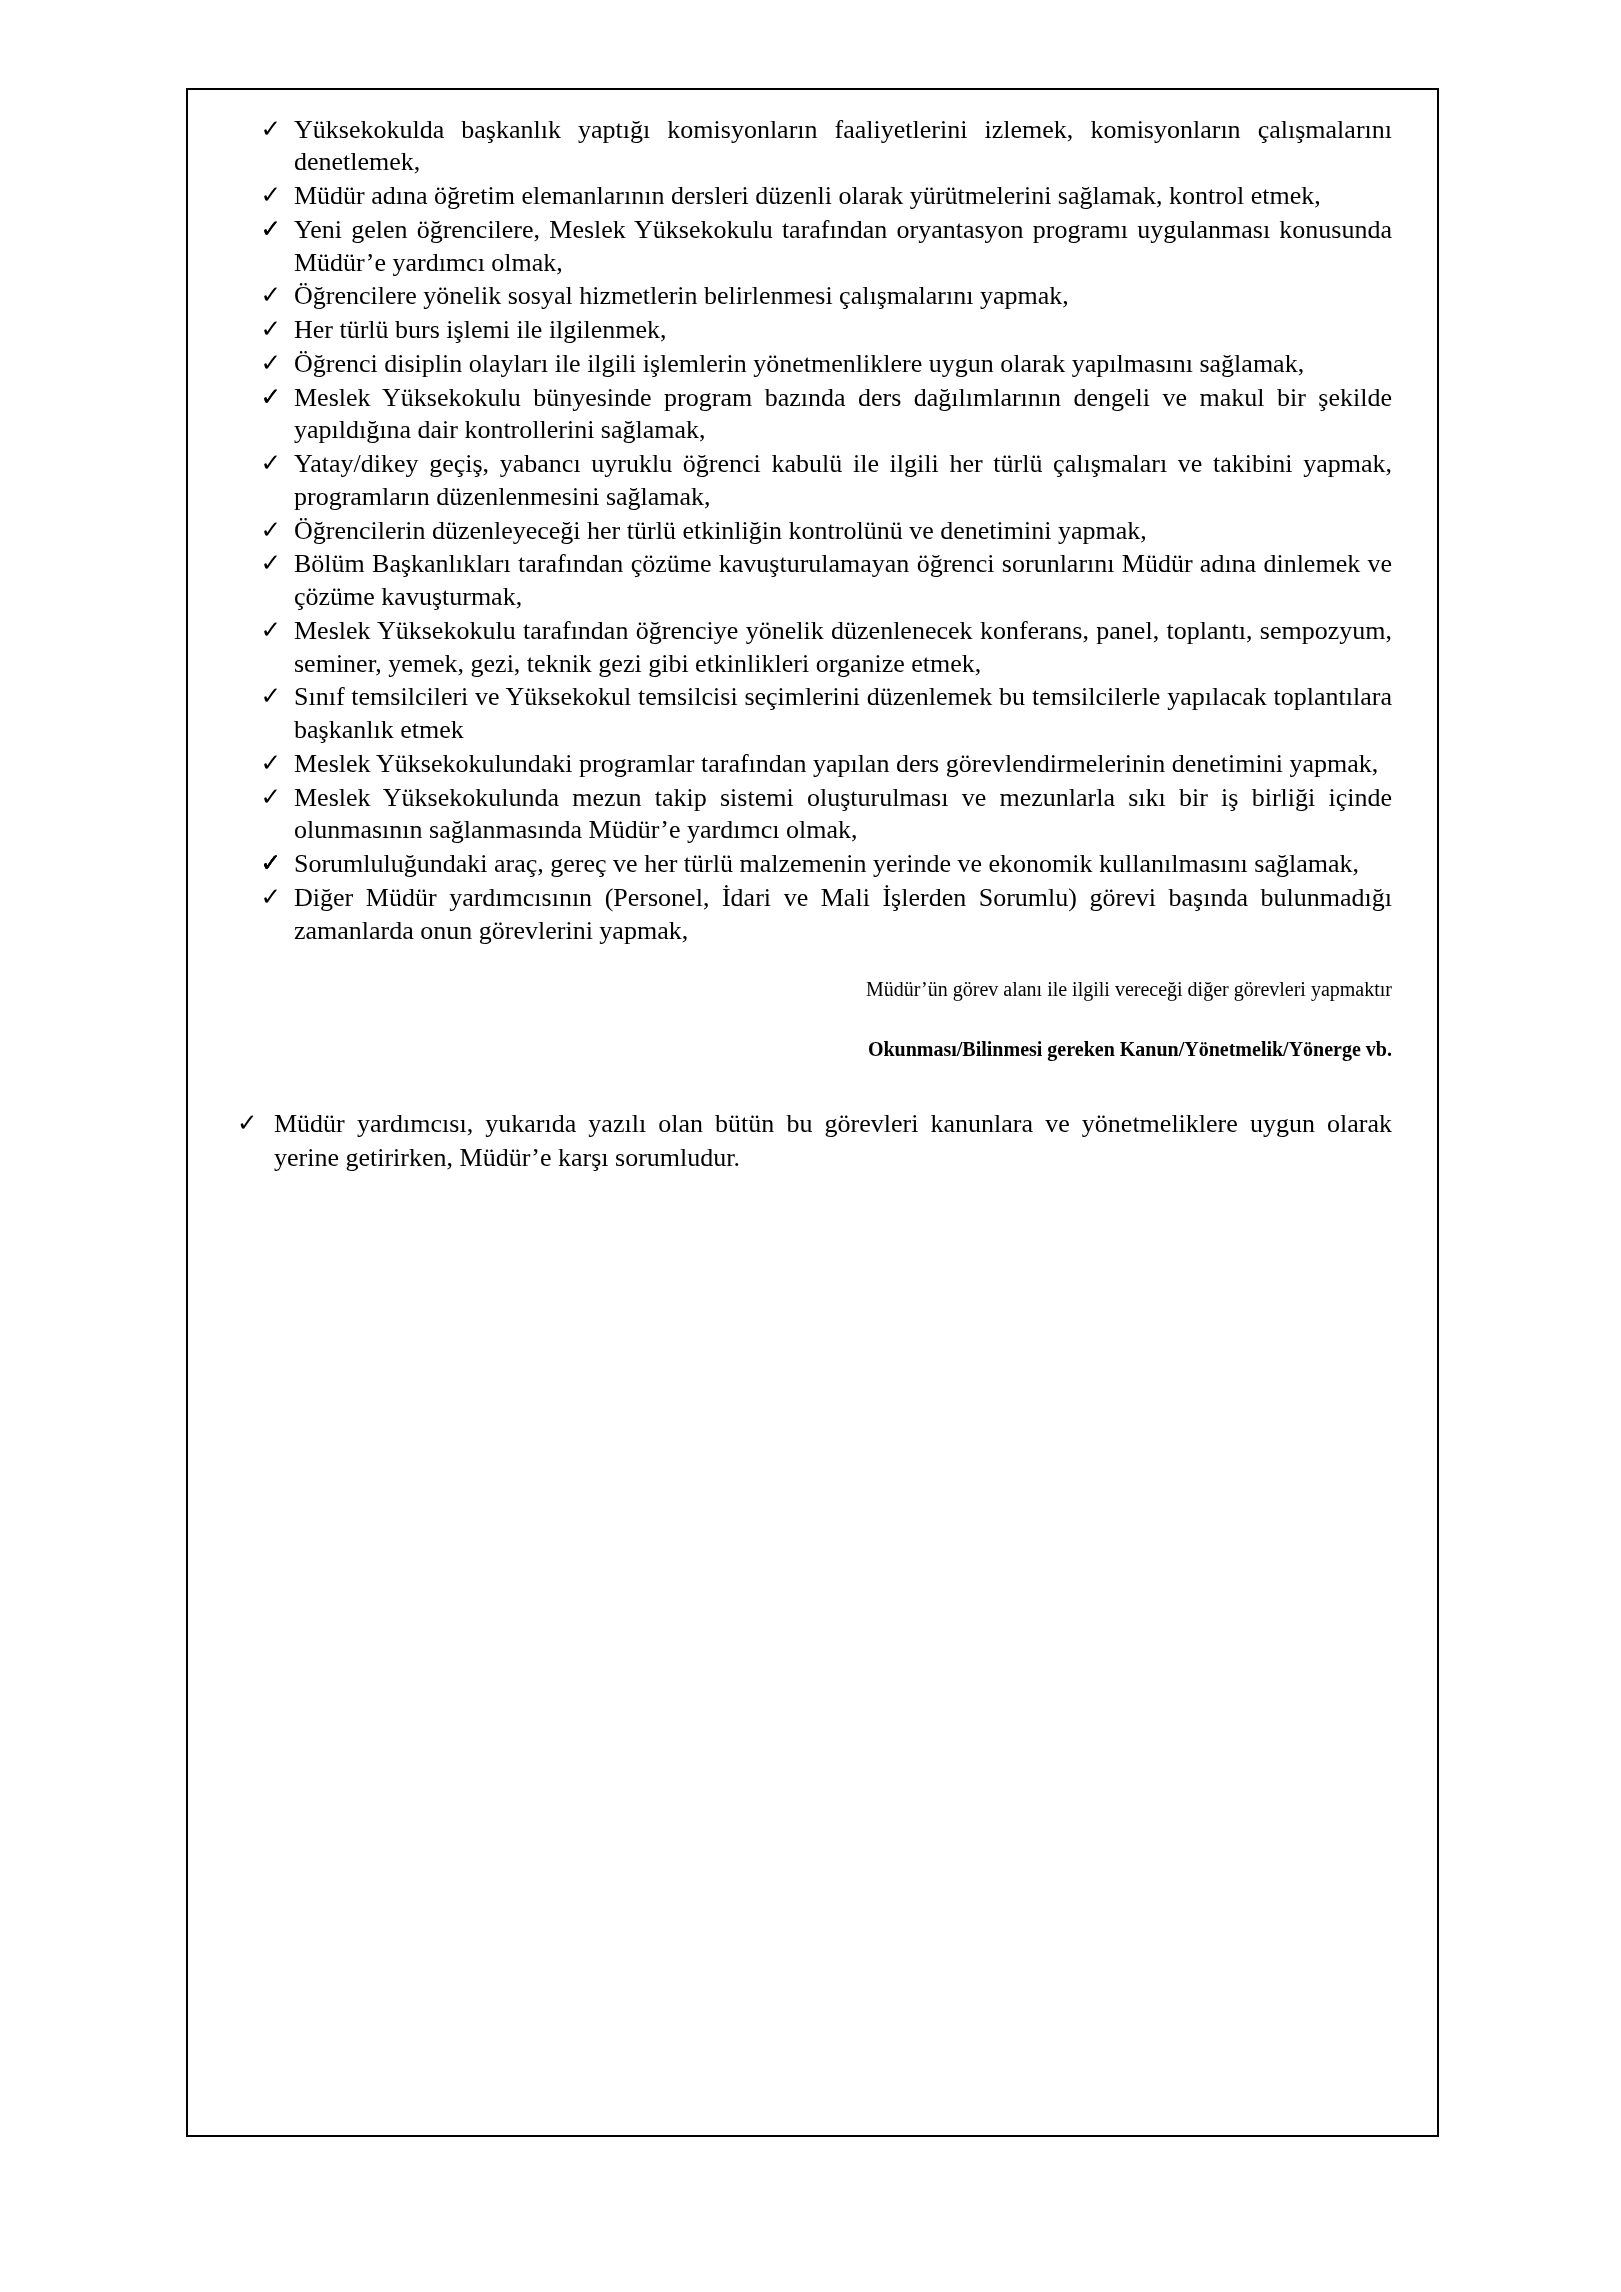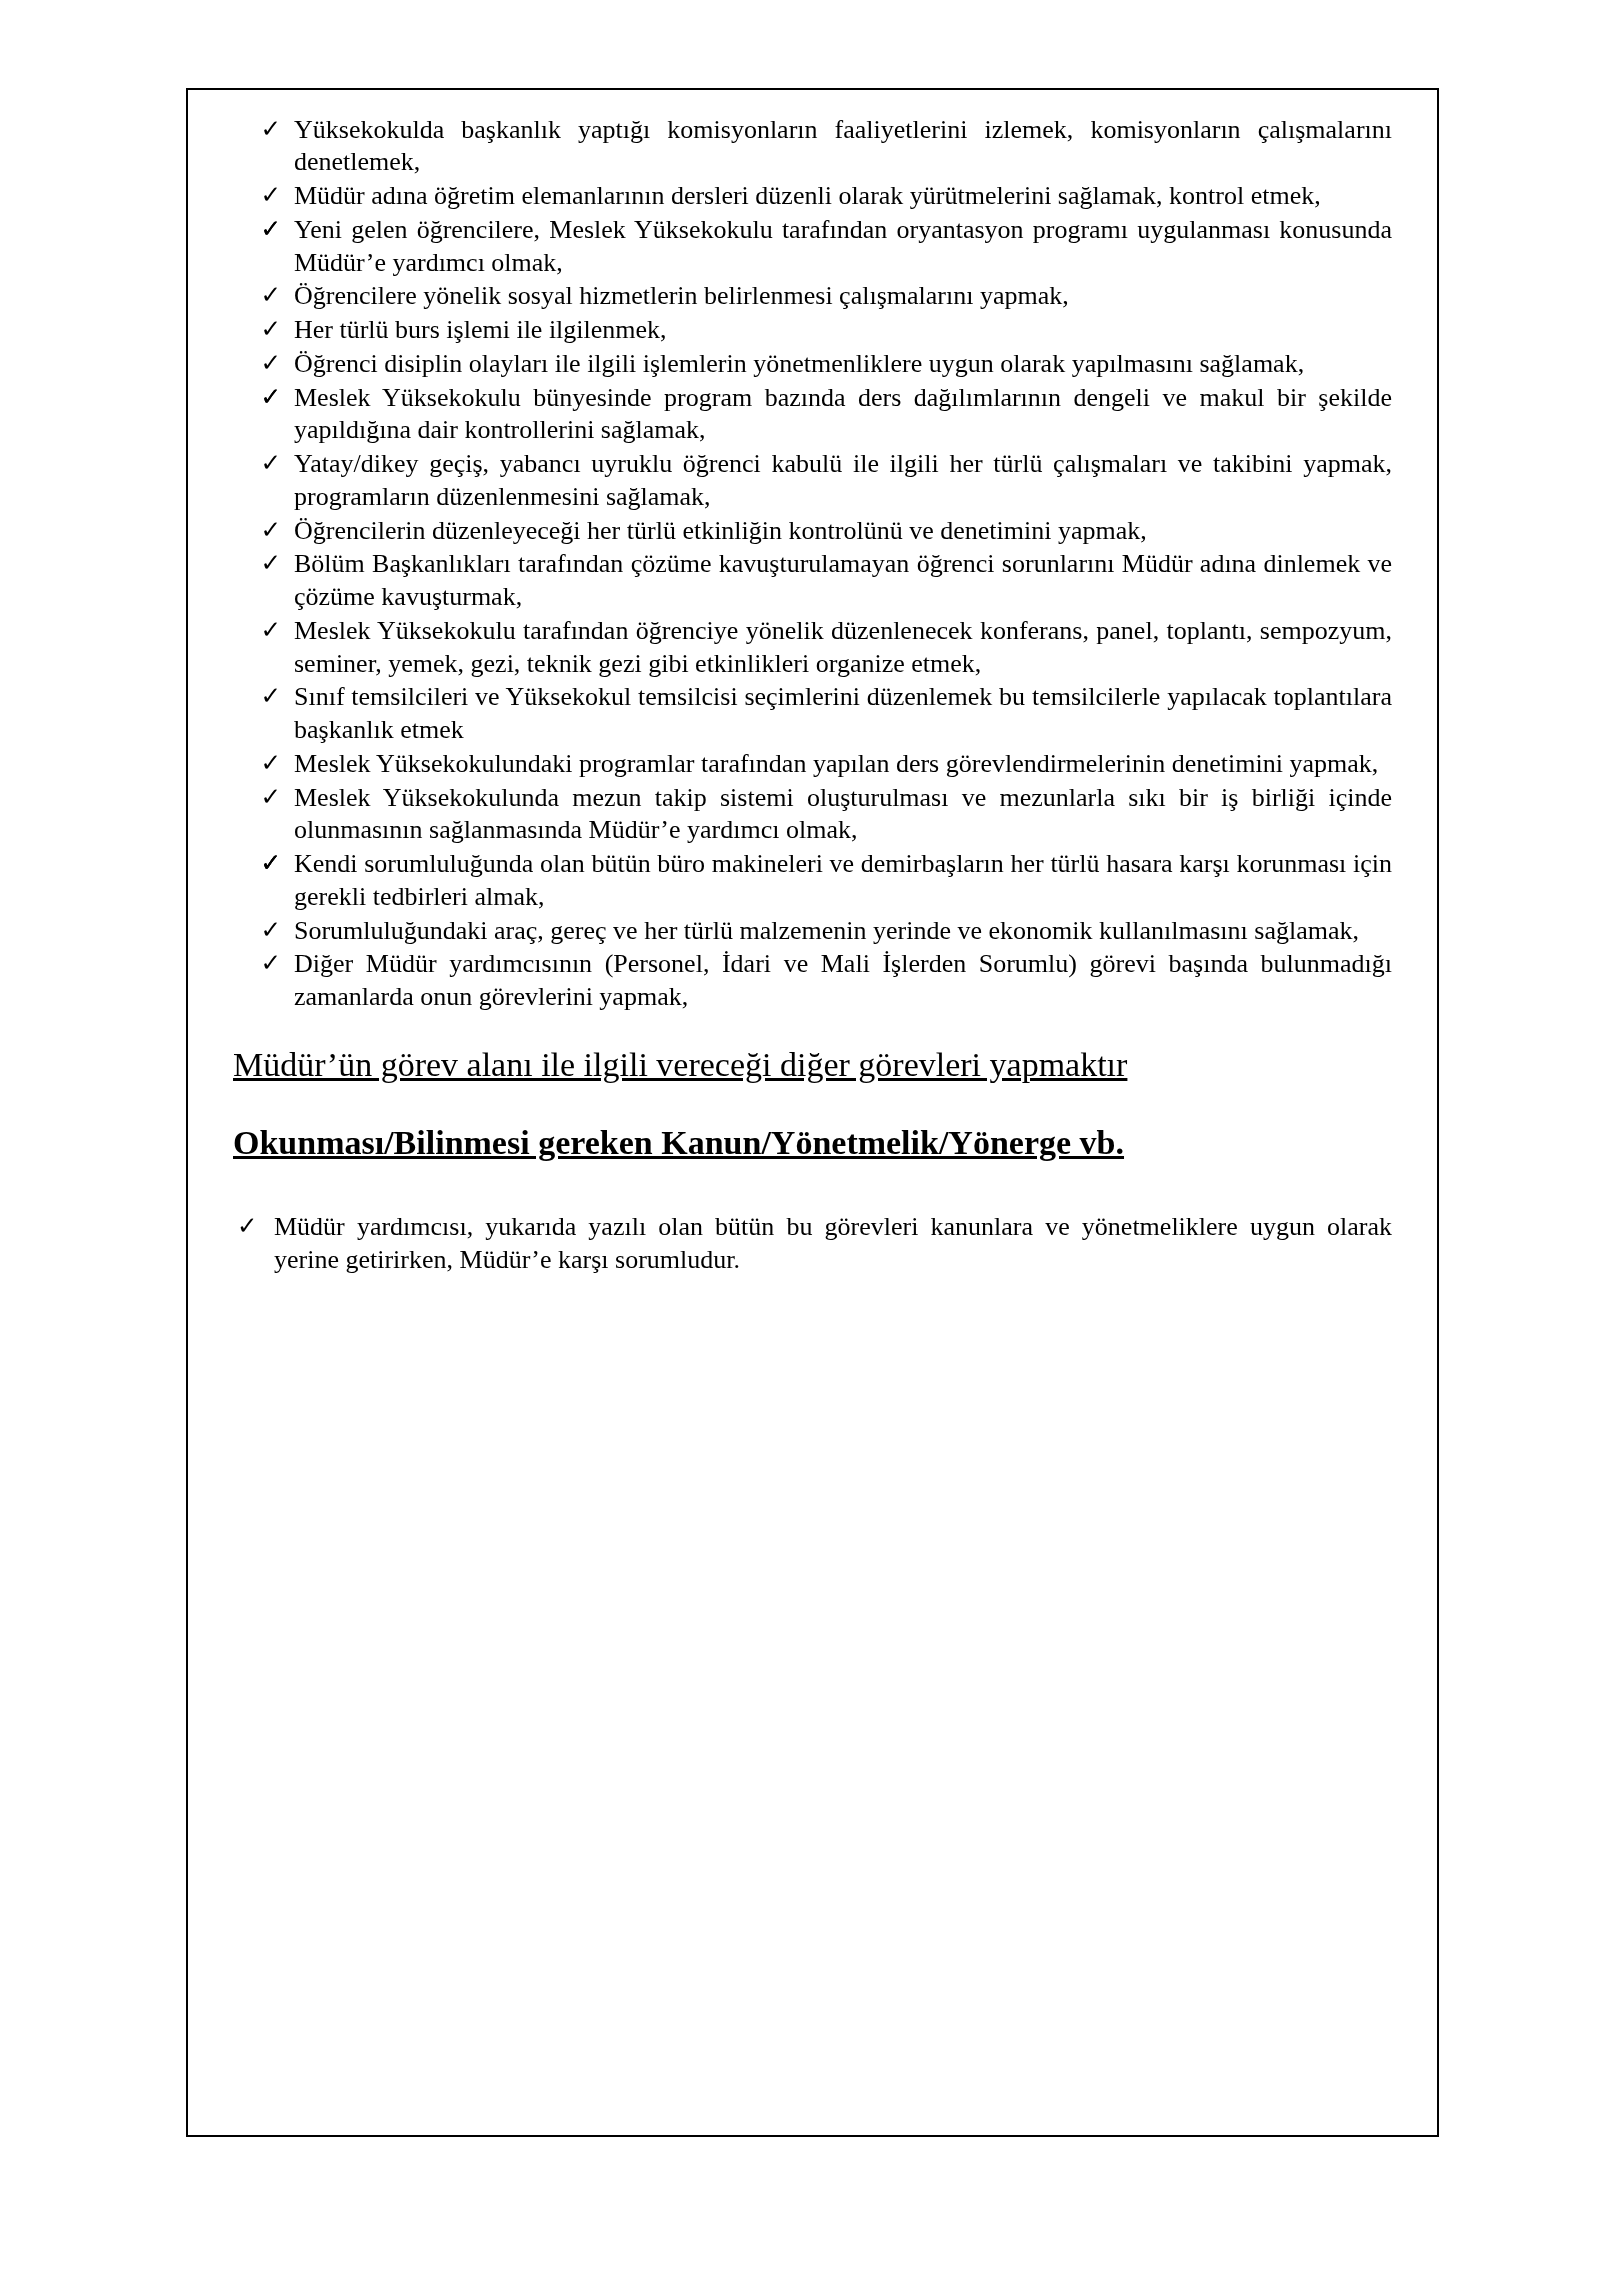--- a/index.html
+++ b/index.html
@@ -54,25 +54,24 @@
     position: absolute;
     left: 27.4px;
     top: 0;
     font-size: 24.5px;
     line-height: 1.26;
   }
   li.gap-after {
     margin-bottom: 27.4px;
   }
   .para {
-    font-size: 34px;
+    font-size: 20px;
     line-height: 1.3;
     margin: 29px 0 0 0;
-    text-align: left;
-    text-decoration: underline;
+    text-align: right;
   }
   .para.bold {
     font-weight: bold;
     margin-top: 34px;
   }
   .outer-list {
     list-style: none;
     margin: 45px 0 0 0;
     padding: 0;
   }
@@ -109,21 +108,21 @@
         <li><span class="tick">✓</span><span>Meslek Yüksekokulu bünyesinde program bazında ders dağılımlarının dengeli ve makul bir şekilde yapıldığına dair kontrollerini sağlamak,</span></li>
         <li><span class="tick">✓</span><span>Yatay/dikey geçiş, yabancı uyruklu öğrenci kabulü ile ilgili her türlü çalışmaları ve takibini yapmak, programların düzenlenmesini sağlamak,</span></li>
         <li><span class="tick">✓</span><span>Öğrencilerin düzenleyeceği her türlü etkinliğin kontrolünü ve denetimini yapmak,</span></li>
         <li><span class="tick">✓</span><span>Bölüm Başkanlıkları tarafından çözüme kavuşturulamayan öğrenci sorunlarını Müdür adına dinlemek ve çözüme kavuşturmak,</span></li>
         <li><span class="tick">✓</span><span>Meslek Yüksekokulu tarafından öğrenciye yönelik düzenlenecek konferans, panel, toplantı, sempozyum, seminer, yemek, gezi, teknik gezi gibi etkinlikleri organize etmek,</span></li>
         <li><span class="tick">✓</span><span>Sınıf temsilcileri ve Yüksekokul temsilcisi seçimlerini düzenlemek bu temsilcilerle yapılacak toplantılara başkanlık etmek</span></li>
         <li><span class="tick">✓</span><span>Meslek Yüksekokulundaki programlar tarafından yapılan ders görevlendirmelerinin denetimini yapmak,</span></li>
         <li><span class="tick">✓</span><span>Meslek Yüksekokulunda mezun takip sistemi oluşturulması ve mezunlarla sıkı bir iş birliği içinde olunmasının sağlanmasında Müdür’e yardımcı olmak,</span></li>
         <li><span class="tick">✓</span></li>
         <li><span class="tick">✓</span></li>
-        <li><span class="tick">✓</span><span>Kendi sorumluluğunda olan bütün büro makineleri ve demirbaşların her türlü hasara karşı korunması için gerekli tedbirleri almak,</span></li>
+        <li><span class="tick">✓</span></li>
         <li><span class="tick">✓</span><span>Sorumluluğundaki araç, gereç ve her türlü malzemenin yerinde ve ekonomik kullanılmasını sağlamak,</span></li>
         <li><span class="tick">✓</span><span>Diğer Müdür yardımcısının (Personel, İdari ve Mali İşlerden Sorumlu) görevi başında bulunmadığı zamanlarda onun görevlerini yapmak,</span></li>
       </ul>
 
       <p class="para">Müdür’ün görev alanı ile ilgili vereceği diğer görevleri yapmaktır</p>
 
       <p class="para bold">Okunması/Bilinmesi gereken Kanun/Yönetmelik/Yönerge vb.</p>
 
       <ul class="outer-list">
         <li><span class="tick">✓</span><span>Müdür yardımcısı, yukarıda yazılı olan bütün bu görevleri kanunlara ve yönetmeliklere uygun olarak yerine getirirken, Müdür’e karşı sorumludur.</span></li>

